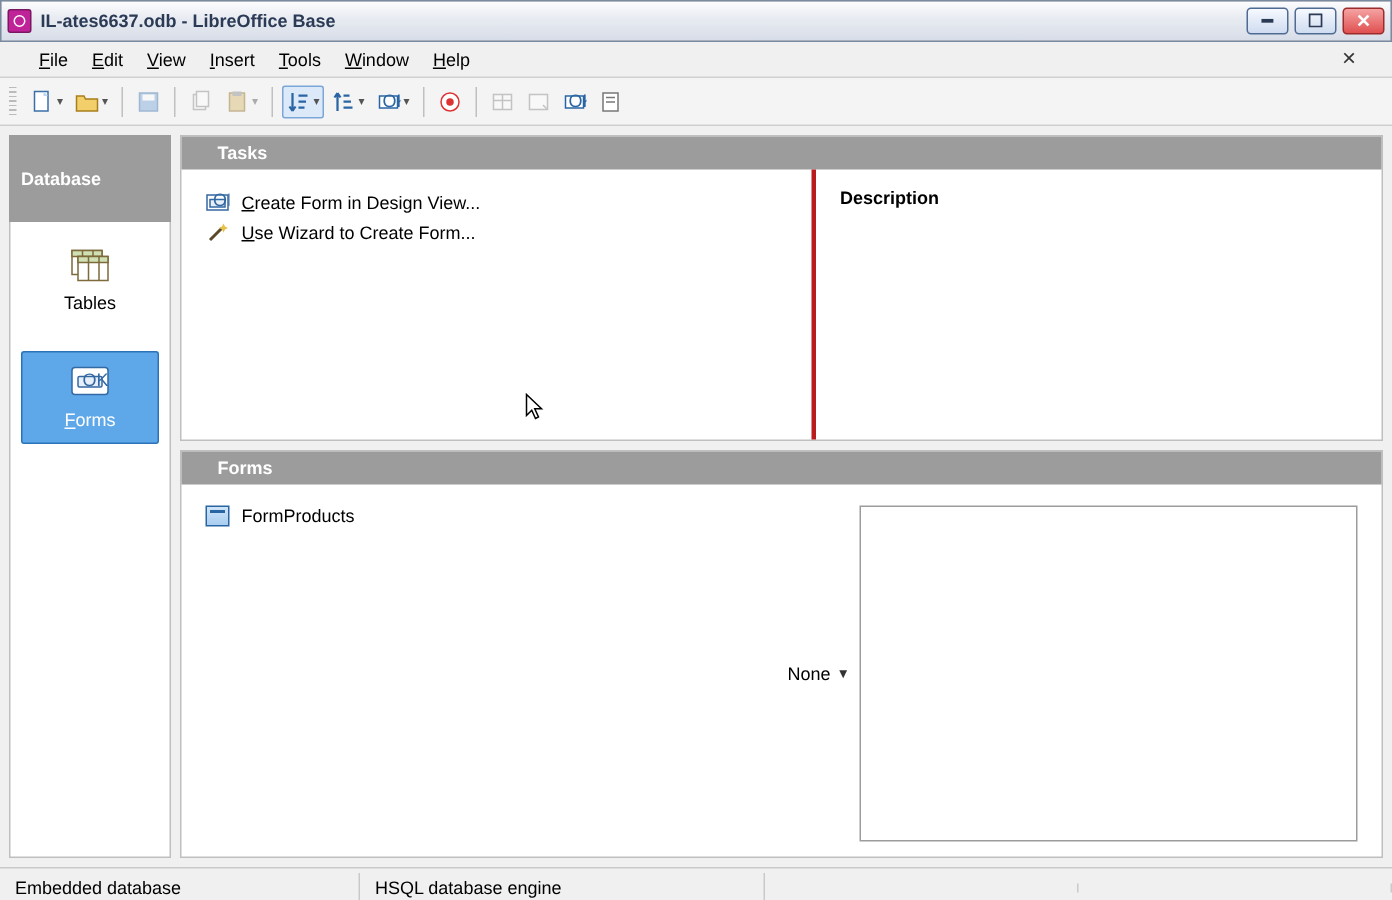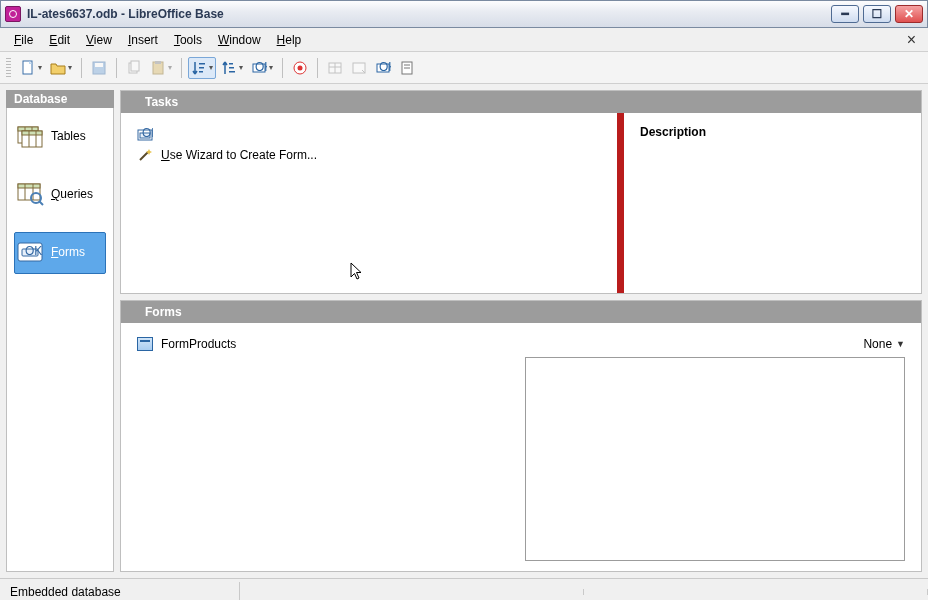--- a/index.html
+++ b/index.html
@@ -7,65 +7,65 @@
 
 
 .titlebar { height: 28px; background: linear-gradient(#fdfdfe,#e9ecf2 40%,#d7dde8); border: 1px solid #7a8aa0; display:flex; align-items:center; padding:0 4px; }
 .titlebar .app-icon { width:16px; height:16px; background:#c02298; border:1px solid #7a1762; border-radius:2px; margin-right:6px; position:relative; }
 .titlebar .app-icon::after{content:"";position:absolute;top:3px;left:3px;width:6px;height:6px;border:1px solid #fff;border-radius:50%;}
 .titlebar .title { color:#2b3a55; flex:1;font-weight:bold; }
 .winbtn { width:28px; height:18px; margin-left:4px; border:1px solid #4f6b93; border-radius:3px; background:linear-gradient(#f6f9ff,#cfdcf0); display:flex; align-items:center; justify-content:center; color:#2b3a55; font-weight:bold; }
 .winbtn.close { background:linear-gradient(#f5a2a2,#e05050); border-color:#9c2b2b; color:#fff; }
 
 
-.menubar { height:24px; background:#f0f0f0; display:flex; align-items:center; padding:0 6px; border-bottom:1px solid #d0d0d0; }
+.menubar { height:24px; background:#f0f0f0; display:flex; align-items:center; padding:0 18px; border-bottom:1px solid #d0d0d0; }
 .menubar .item { padding:2px 8px; cursor:default; color:#000; }
 .menubar .item .ul { text-decoration:underline; }
 .menubar .spacer { flex:1; }
 .menubar .closex { padding:0 6px; font-size:16px; color:#333; }
 
 
 .toolbar { height:32px; background:#f4f4f4; border-bottom:1px solid #cfcfcf; display:flex; align-items:center; padding:0 6px; gap:2px; }
 .toolbar .sep { width:1px; height:20px; background:#c0c0c0; margin:0 4px; }
 .toolbar .grip { width:5px; height:20px; background:repeating-linear-gradient(#bbb,#bbb 1px,transparent 1px,transparent 3px); margin-right:4px; }
 .tb-btn { min-width:22px; height:22px; display:flex; align-items:center; justify-content:center; border:1px solid transparent; border-radius:2px; padding:0 2px; position:relative; }
 .tb-btn.dd::after { content:"▾"; font-size:8px; color:#555; margin-left:2px; }
 .tb-btn.active { border-color:#7aa7d8; background:#dce9f8; }
 .tb-btn.dim { opacity:.45; }
 .tb-btn svg { width:16px; height:16px; }
 
 
 .workspace { display:flex; height:calc(600px - 28px - 24px - 32px - 22px); padding:6px; gap:6px; background:#f0f0f0;}
 .left-panel { width:108px; display:flex; flex-direction:column; }
-.panel-header { background:#9c9c9c; color:#fff; padding:2px 8px; font-weight:bold; }
+.panel-header { background:#9c9c9c; color:#fff; padding:22px 8px; font-weight:bold; }
 .left-panel .body { background:#fff; border:1px solid #bfbfbf; border-top:none; flex:1; padding:8px 4px; display:flex; flex-direction:column; align-items:center; gap:16px; }
-.db-item { width:92px; display:flex; flex-direction:row; align-items:center; gap:6px; padding:6px 0 8px 0; border:1px solid transparent; border-radius:2px; }
+.db-item { width:92px; display:flex; flex-direction:column; align-items:center; gap:6px; padding:6px 0 8px 0; border:1px solid transparent; border-radius:2px; }
 .db-item.selected { background:#5ea8ea; border-color:#2b72b8; color:#fff; }
 .db-item .lbl { font-size:12px; }
 .db-item .lbl .ul { text-decoration:underline; }
 .db-item svg { width:30px; height:26px; }
 
 .right-panel { flex:1; display:flex; flex-direction:column; gap:6px; }
 .section { border:1px solid #bfbfbf; background:#fff; display:flex; flex-direction:column; }
 .section .hdr { background:#9c9c9c; color:#fff; padding:4px 24px; font-weight:bold; }
 .tasks-body { display:flex; height:180px; }
 .tasks-left { flex:1; padding:12px 16px; }
 .task-row { display:flex; align-items:center; gap:8px; padding:2px 0; }
 .task-row .ul { text-decoration:underline; }
 .task-icon { width:16px; height:16px; }
-.tasks-right { width:304px; border-left:7px solid #b91c1c; padding:12px 16px; }
+.tasks-right { width:380px; border-left:3px solid #b91c1c; padding:12px 16px; }
 .tasks-right .desc-label { font-weight:bold; }
 
 .forms-section { flex:1; }
 .forms-body { flex:1; display:flex; padding:14px 16px 10px 16px; gap:10px; position:relative; }
 .forms-left { flex:1; }
 .form-item { display:flex; align-items:center; gap:8px; }
 .form-item .fi-icon { width:16px; height:14px; border:1px solid #2a65a3; background:linear-gradient(#cfe4f8,#a9cdf1); position:relative; }
 .form-item .fi-icon::after{content:"";position:absolute;top:2px;left:2px;right:2px;height:2px;background:#2a65a3;}
-.forms-right { width:380px; display:flex; flex-direction:column; gap:6px; }
+.forms-right { width:380px; display:flex; flex-direction:row; gap:6px; }
 .none-row { display:flex; justify-content:flex-end; align-items:center; gap:4px; }
 .none-row .dd { font-size:9px; color:#333; }
 .preview-box { flex:1; border:1px solid #9c9c9c; background:#fff; min-height:150px; }
 
 .cursor-arrow { position:absolute; left:350px; top:262px; pointer-events:none; }
 
 
 .statusbar { height:26px; background:#f0f0f0; border-top:1px solid #c9c9c9; display:flex; align-items:center; }
 .statusbar .cell { padding:3px 10px; border-right:1px solid #c9c9c9; display:flex; align-items:center; }
 .statusbar .cell.w1 { width:240px; }
@@ -198,31 +198,20 @@
             <rect x="3" y="4" width="20" height="4" fill="#cfe0b5" stroke="#7e6a3a"></rect>
             <line x1="10" y1="4" x2="10" y2="20" stroke="#7e6a3a"></line>
             <line x1="17" y1="4" x2="17" y2="20" stroke="#7e6a3a"></line>
             <rect x="7" y="8" width="20" height="16" fill="#fff" stroke="#7e6a3a"></rect>
             <rect x="7" y="8" width="20" height="4" fill="#cfe0b5" stroke="#7e6a3a"></rect>
             <line x1="14" y1="8" x2="14" y2="24" stroke="#7e6a3a"></line>
             <line x1="21" y1="8" x2="21" y2="24" stroke="#7e6a3a"></line>
           </svg>
         <span class="lbl">Tables</span>
       </div>
-      <div class="db-item">
-        <svg viewBox="0 0 30 26">
-            <rect x="3" y="3" width="22" height="16" fill="#fff" stroke="#7e6a3a"></rect>
-            <rect x="3" y="3" width="22" height="4" fill="#cfe0b5" stroke="#7e6a3a"></rect>
-            <line x1="10" y1="3" x2="10" y2="19" stroke="#7e6a3a"></line>
-            <line x1="18" y1="3" x2="18" y2="19" stroke="#7e6a3a"></line>
-            <circle cx="21" cy="17" r="5" fill="none" stroke="#4a7fb5" stroke-width="2"></circle>
-            <line x1="24" y1="20" x2="28" y2="24" stroke="#4a7fb5" stroke-width="2"></line>
-          </svg>
-        <span class="lbl"><span class="ul">Q</span>ueries</span>
-      </div>
       <div class="db-item selected">
         <svg viewBox="0 0 30 26">
             <rect x="3" y="4" width="24" height="18" rx="2" fill="#fff" stroke="#3468a2"></rect>
             <rect x="7" y="10" width="16" height="7" rx="1" fill="#e7f0fa" stroke="#3468a2"></rect>
             <text x="10" y="16" font-size="6" fill="#3468a2">OK</text>
           </svg>
         <span class="lbl"><span class="ul">F</span>orms</span>
       </div>
     </div>
   </div>
@@ -231,20 +220,21 @@
     <div class="section">
       <div class="hdr">Tasks</div>
       <div class="tasks-body">
         <div class="tasks-left">
           <div class="task-row">
             <svg class="task-icon" viewBox="0 0 16 16">
                 <rect x="1" y="3" width="14" height="10" fill="#fff" stroke="#3468a2"></rect>
                 <rect x="3" y="6" width="10" height="5" fill="#e7f0fa" stroke="#3468a2"></rect>
                 <text x="5" y="10" font-size="5" fill="#3468a2">OK</text>
               </svg>
+            <span><span class="ul">C</span>reate Form in Design View...</span>
           </div>
           <div class="task-row">
             <svg class="task-icon" viewBox="0 0 16 16">
                 <path d="M3 13 L11 5" stroke="#5a4a2a" stroke-width="2"></path>
                 <path d="M12 2l1 2 2 1-2 1-1 2-1-2-2-1 2-1z" fill="#e7c24a"></path>
               </svg>
             <span><span class="ul">U</span>se Wizard to Create Form...</span>
           </div>
         </div>
         <div class="tasks-right">
@@ -273,15 +263,16 @@
     </div>
   </div>
 
   <svg class="cursor-arrow" width="16" height="20" viewBox="0 0 16 20">
     <path d="M1 1 L1 15 L4.5 11.5 L7 17 L9 16 L6.5 10.5 L11 10.5 Z" fill="#fff" stroke="#000"></path>
   </svg>
 </div>
 
 <div class="statusbar">
   <div class="cell w1">Embedded database</div>
+  <div class="cell w2">HSQL database engine</div>
   <div class="cell flex"></div>
   <div class="cell flex"></div>
 </div>
 
 </body></html>

